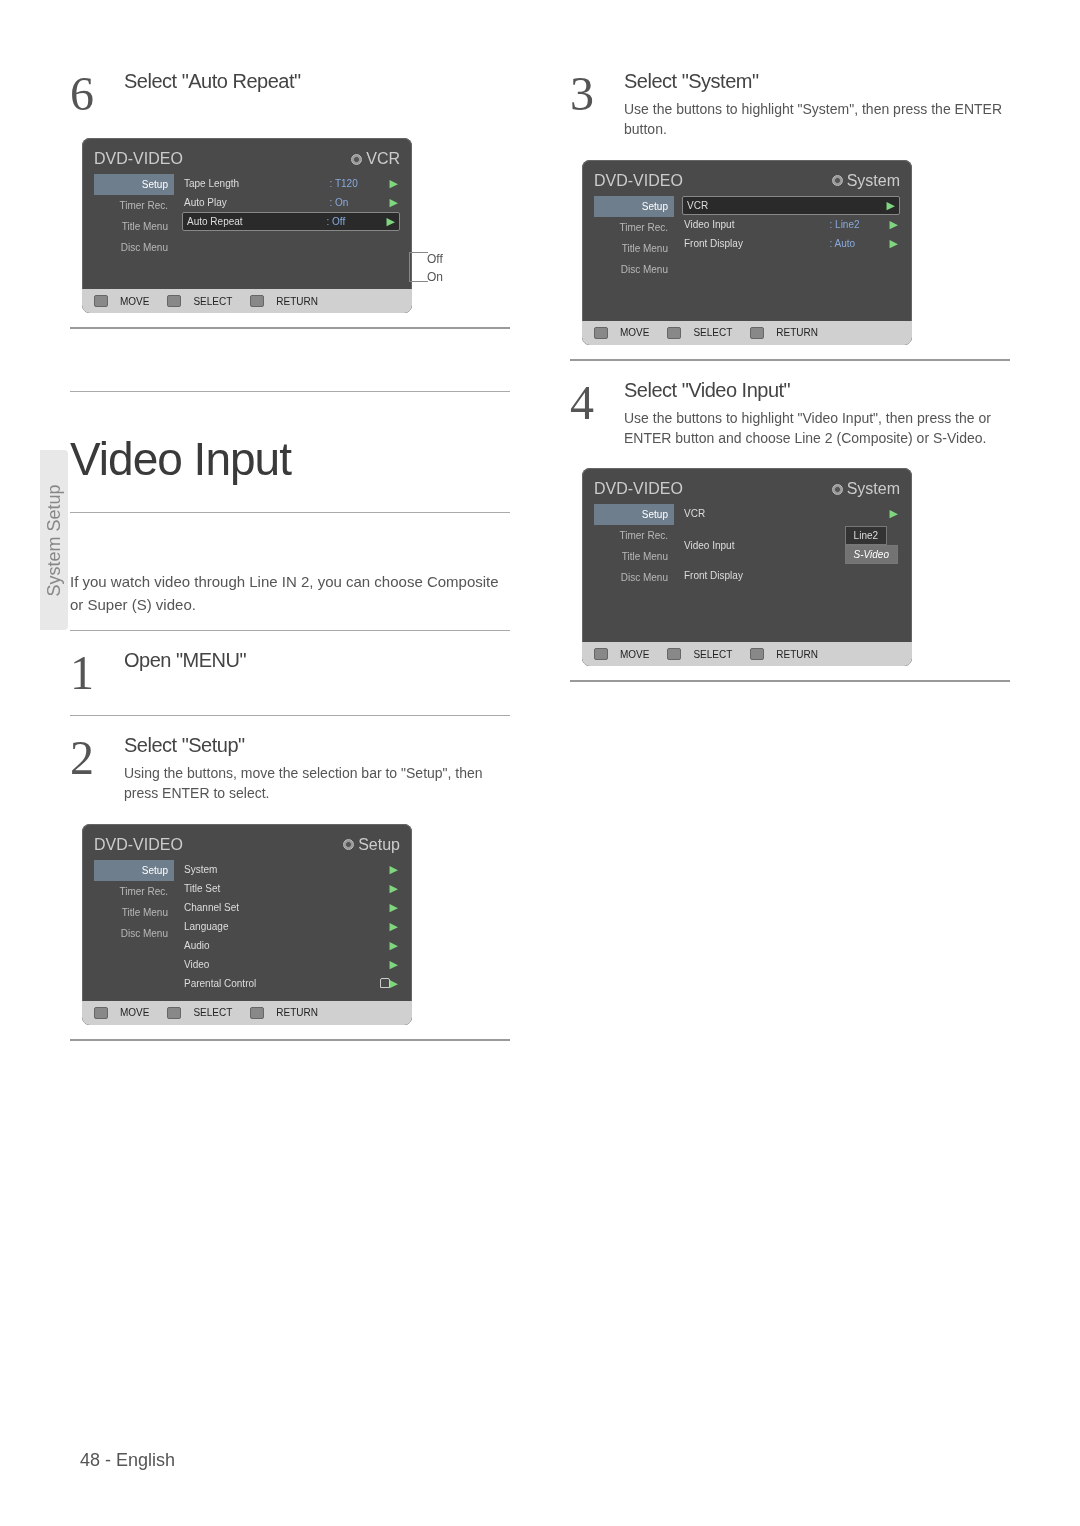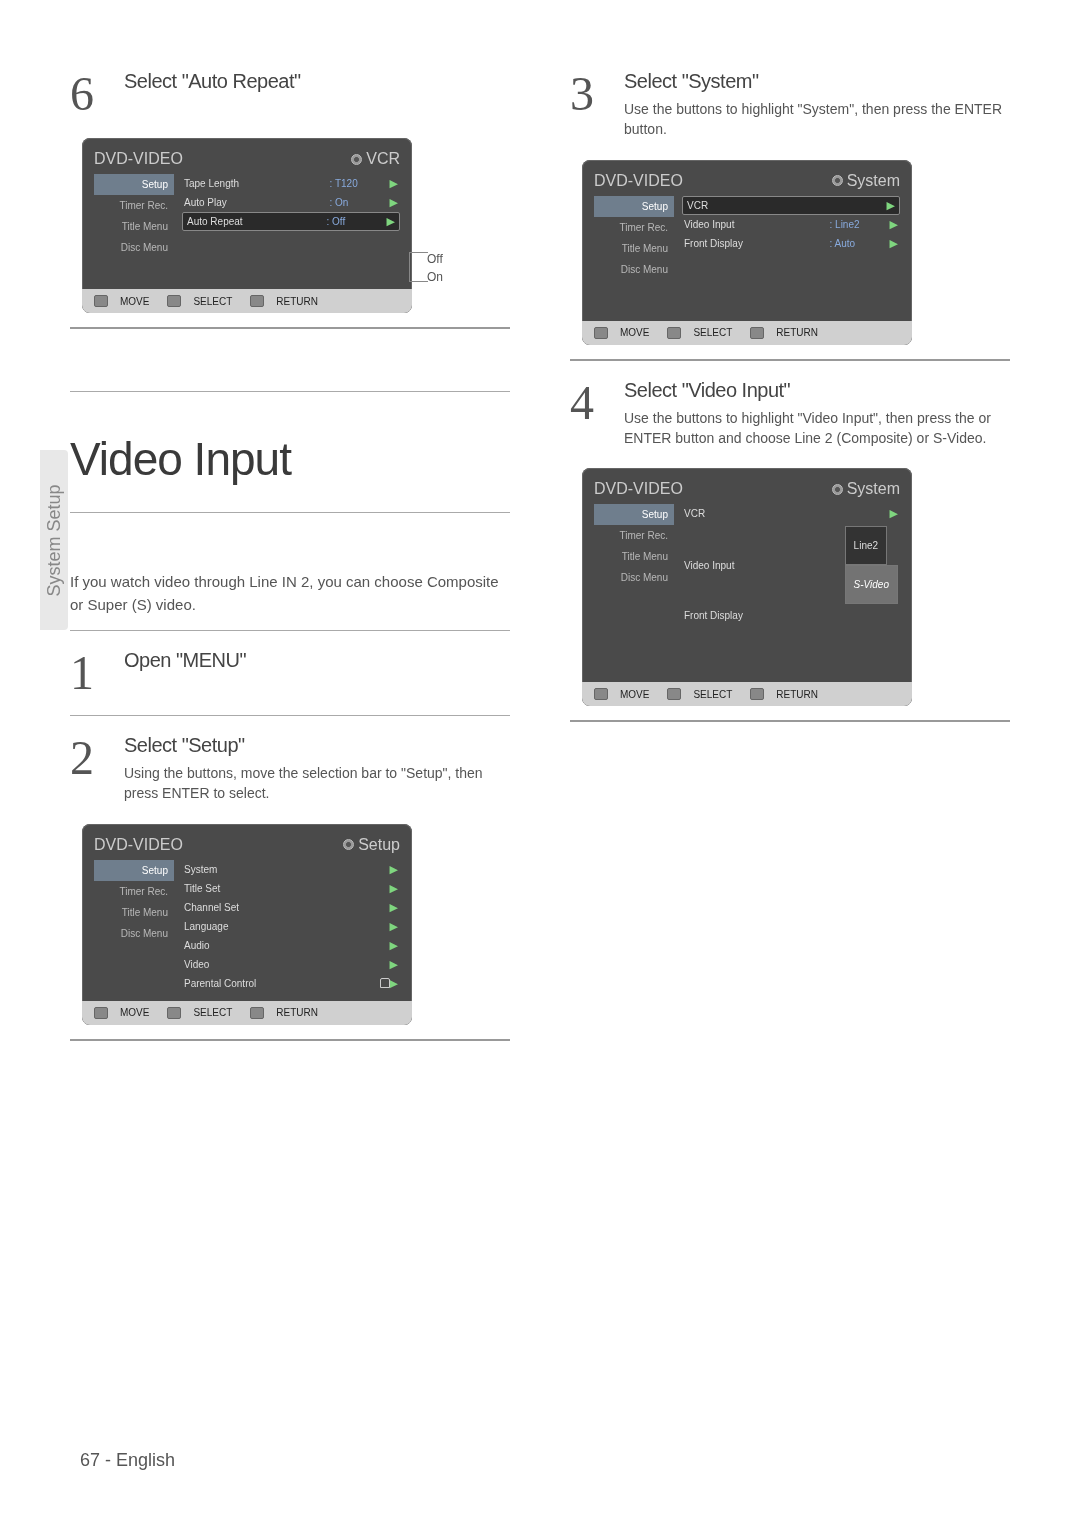--- a/index.html
+++ b/index.html
@@ -147,21 +147,21 @@
     font-size: 10px;
   }
   .osd-row.sel { background:#2a2a2a; border:1px solid #888; border-radius:2px; padding:2px 4px; }
   .osd-row .arrow { color:#7fd67f; font-size:11px; }
   .osd-row .val { color:#8ad; min-width:60px; }
   .osd-row .label { color:#ddd; flex:1; }
   .osd-opt {
     display:inline-block;
     background:#333;
     border:1px solid #777;
-    padding:13px 8px;
+    padding:3px 8px;
     font-size:10px;
     color:#ddd;
     margin-left:29px;
   }
   .osd-opt.lit { background:#737373; color:#fff;font-style:italic; }
   .osd-foot {
     display:flex;
     gap:18px;
     padding-top:8px;
     font-size:10px;
@@ -493,13 +493,13 @@
               <span>RETURN</span>
             </span>
         </div>
       </div>
     </div>
 
     <hr class="hr-thick">
   </div>
 </div>
 
-<div class="pagefoot">67 - English</div>
+<div class="pagefoot">48 - English</div>
 
 </body></html>

